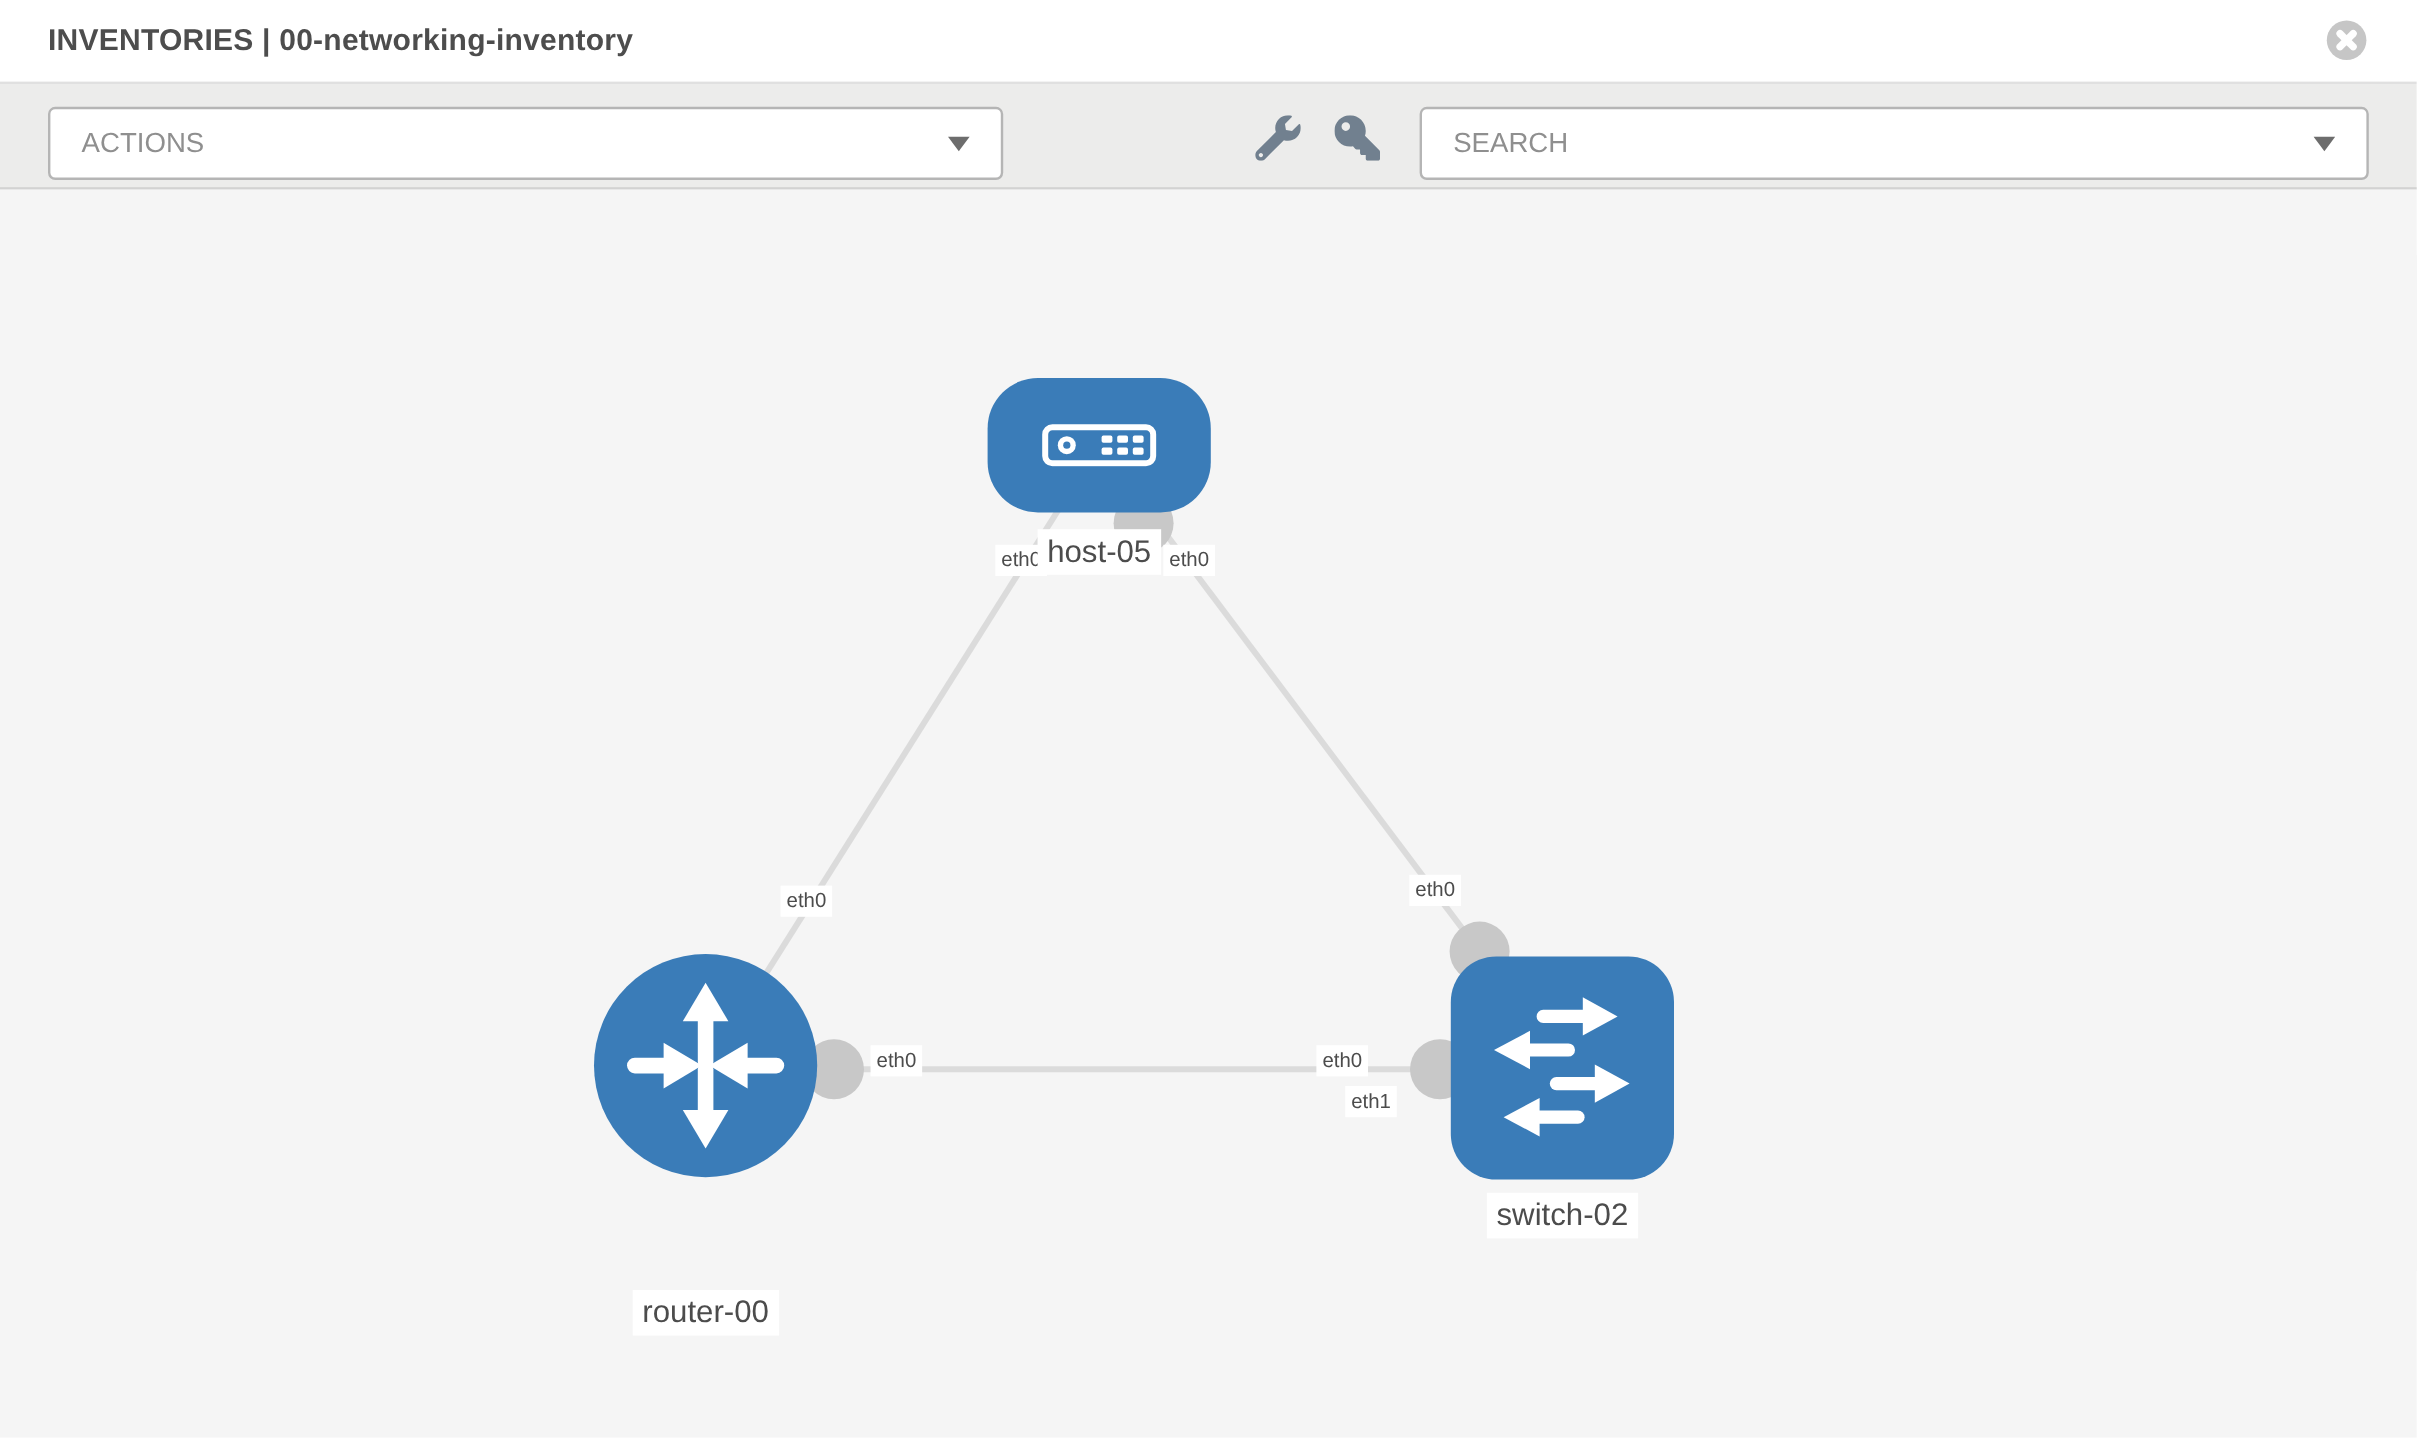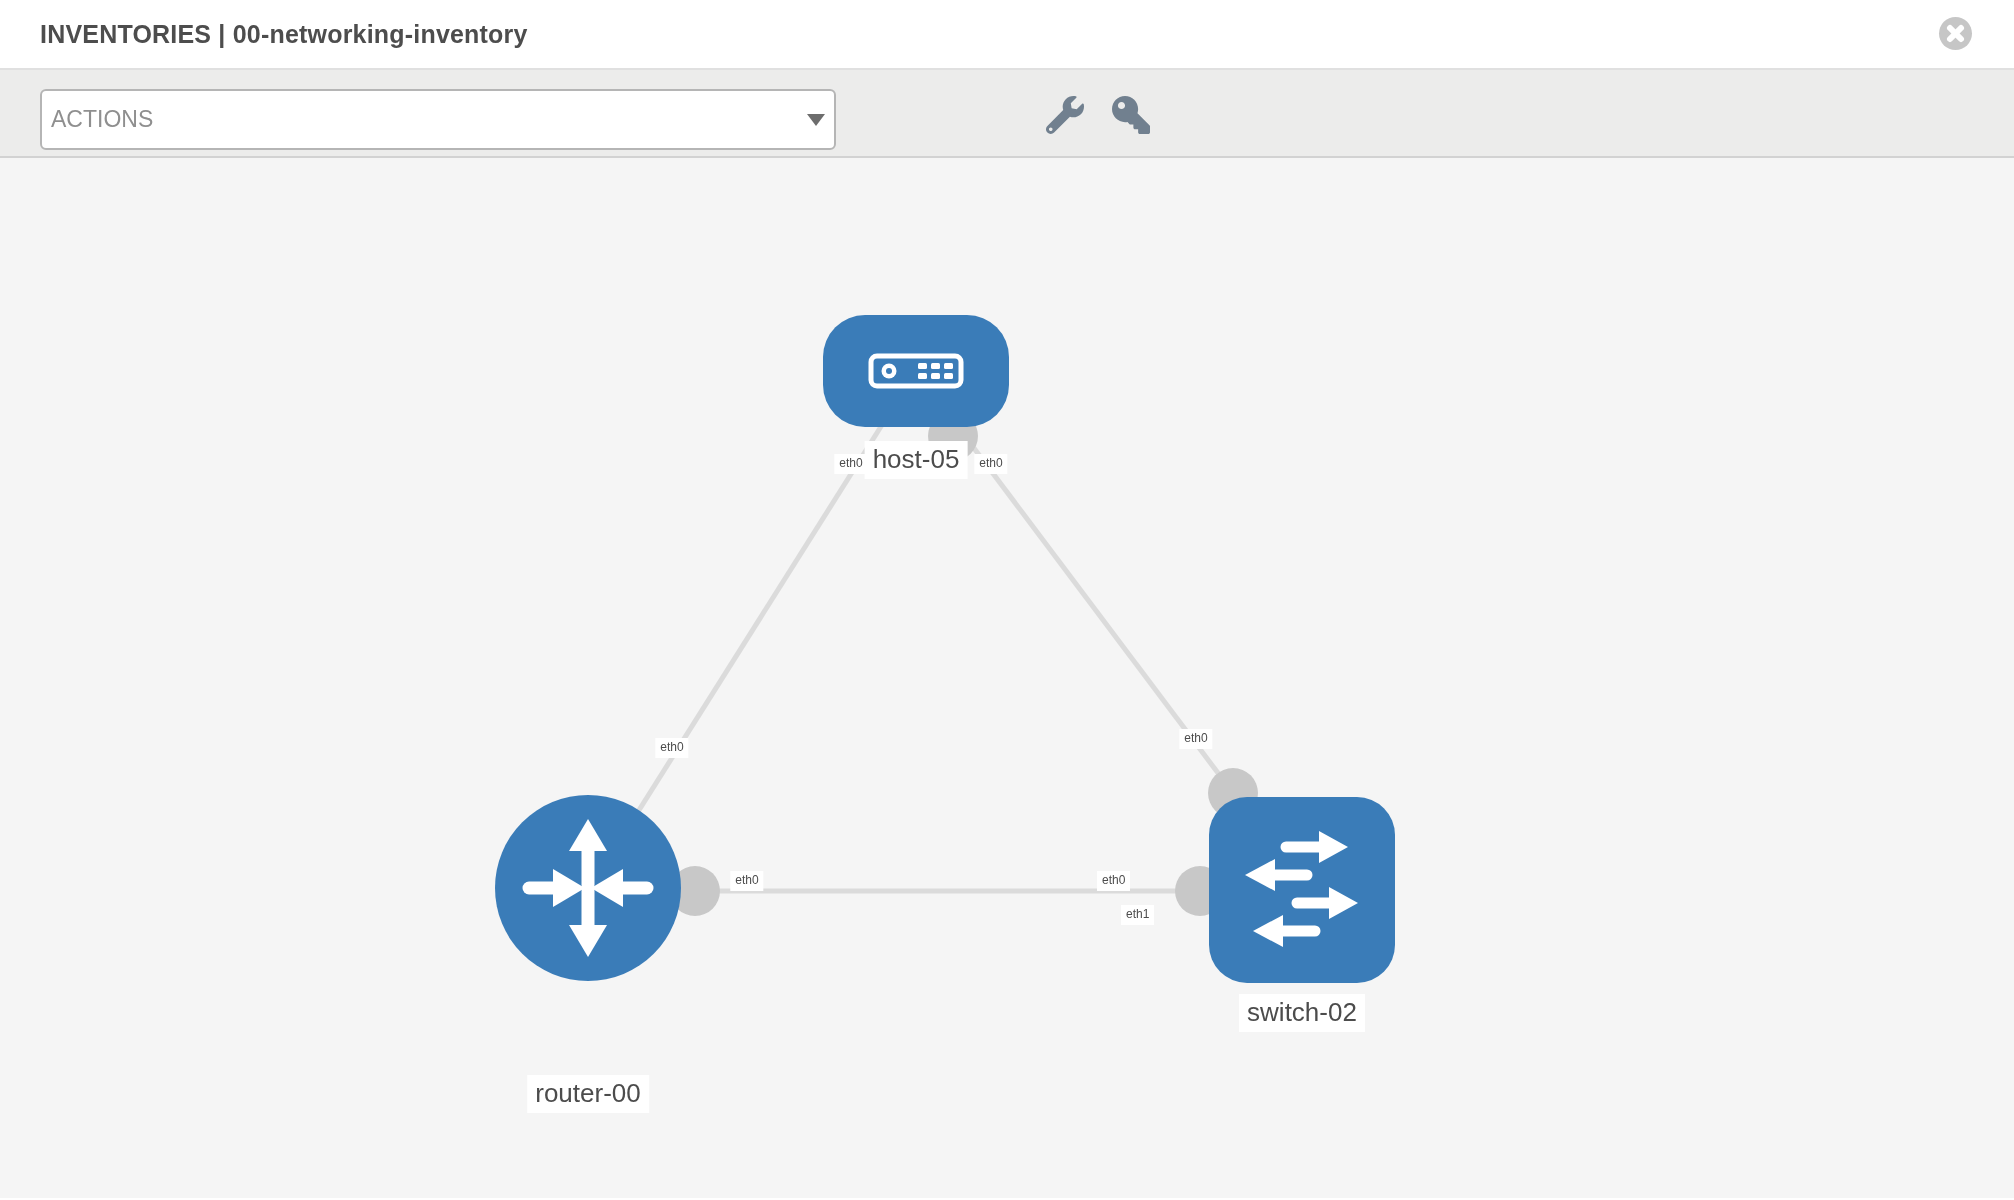--- a/index.html
+++ b/index.html
@@ -11,42 +11,42 @@
          display: flex; align-items: center; padding: 10px 40px; }
   .hdr h1 { font-size: 25px; font-weight: bold; color: #4d4d4d; letter-spacing: .2px; }
   .close-btn { position: absolute; right: 42px; top: 17px; width: 33px; height: 33px;
                border: none; border-radius: 50%; background: #c6c6c6; cursor: pointer; padding: 0; }
   .close-btn svg { display: block; margin: auto; }
 
   
   .tbar { position: relative; height: 88px; background: #ececeb; border-bottom: 2px solid #d2d2d2; }
   .select { position: absolute; top: 19px; height: 61px; background: #fff;
             border: 2px solid #b5b5b5; border-radius: 6px; display: flex; align-items: center;
-            justify-content: space-between; padding: 0 9px; cursor: pointer; }
+            justify-content: space-between; padding: 0 26px; cursor: pointer; }
   .select .val { font-size: 23px; color: #8f8f8f; }
   .caret { width: 0; height: 0; border-left: 9px solid transparent; border-right: 9px solid transparent;
            border-top: 12px solid #6d6d6d; }
   .sel-actions { left: 40px; width: 796px; }
   .sel-search  { left: 1183px; width: 791px; }
   .icon-btn { position: absolute; top: 25px; width: 40px; height: 40px; background: none; border: none;
               cursor: pointer; padding: 0; }
   .icon-btn svg { display: block; }
   .btn-wrench { left: 1046px; }
   .btn-key    { left: 1112px; }
 
   
   .canvas { position: relative; height: 1040px; background: #f5f5f5; overflow: hidden; }
   .links { position: absolute; left: 0; top: 0; }
   .node { position: absolute; background: #3a7cb8; display: flex; align-items: center;
           justify-content: center; cursor: pointer; }
   .node-host   { left: 823px; top: 157px; width: 186px; height: 112px; border-radius: 42px; }
   .node-router { left: 495px; top: 637px; width: 186px; height: 186px; border-radius: 50%; }
   .node-switch { left: 1209px; top: 639px; width: 186px; height: 186px; border-radius: 38px; }
 
-  .chip { position: absolute; background: #fff; color: #4c4c4c; font-size: 12px; line-height: 1.3;
+  .chip { position: absolute; background: #fff; color: #4c4c4c; font-size: 17px; line-height: 1.3;
           padding: 2px 5px; white-space: nowrap; }
   .chip.big { font-size: 26px; padding: 2px 8px; }
   .cx { transform: translateX(-50%); }
 
   .chip-eth-hl  { left: 851px;  top: 296px; }
   .chip-host    { left: 916px;  top: 283px; }
   .chip-eth-hr  { left: 991px;  top: 296px; }
   .chip-eth-ml  { left: 672px;  top: 580px; }
   .chip-eth-mr  { left: 1196px; top: 571px; }
   .chip-eth-rr  { left: 747px;  top: 713px; }
@@ -83,20 +83,24 @@
     </button>
 
     <button class="icon-btn btn-key">
       <svg width="38" height="38" viewBox="0 0 512 512">
         <g transform="scale(-1,1) translate(-512,0)">
           <path fill="#71808f" d="M512 176.001C512 273.203 433.202 352 336 352c-11.22 0-22.19-1.062-32.827-3.069l-24.012 27.014A23.999 23.999 0 0 1 261.223 384H224v40c0 13.255-10.745 24-24 24h-40v40c0 13.255-10.745 24-24 24H24c-13.255 0-24-10.745-24-24v-78.059c0-6.365 2.529-12.47 7.029-16.971l161.802-161.802C163.108 213.814 160 195.271 160 176 160 78.798 238.797.001 335.999 0 433.488-.001 512 78.511 512 176.001zM336 128c0 26.51 21.49 48 48 48s48-21.49 48-48-21.49-48-48-48-48 21.49-48 48z"></path>
         </g>
       </svg>
     </button>
 
+    <div class="select sel-search">
+      <span class="val">SEARCH</span>
+      <span class="caret"></span>
+    </div>
   </div>
 
   <div class="canvas">
 
     <svg class="links" width="2014" height="1040" viewBox="0 0 2014 1040">
       <line x1="916" y1="213" x2="588" y2="733" stroke="#dbdbdb" stroke-width="5"></line>
       <line x1="916" y1="213" x2="1233" y2="635" stroke="#dbdbdb" stroke-width="5"></line>
       <line x1="588" y1="733" x2="1245" y2="733" stroke="#dbdbdb" stroke-width="5"></line>
       <circle cx="953" cy="278" r="25" fill="#c8c8c8"></circle>
       <circle cx="695" cy="733" r="25" fill="#c8c8c8"></circle>

